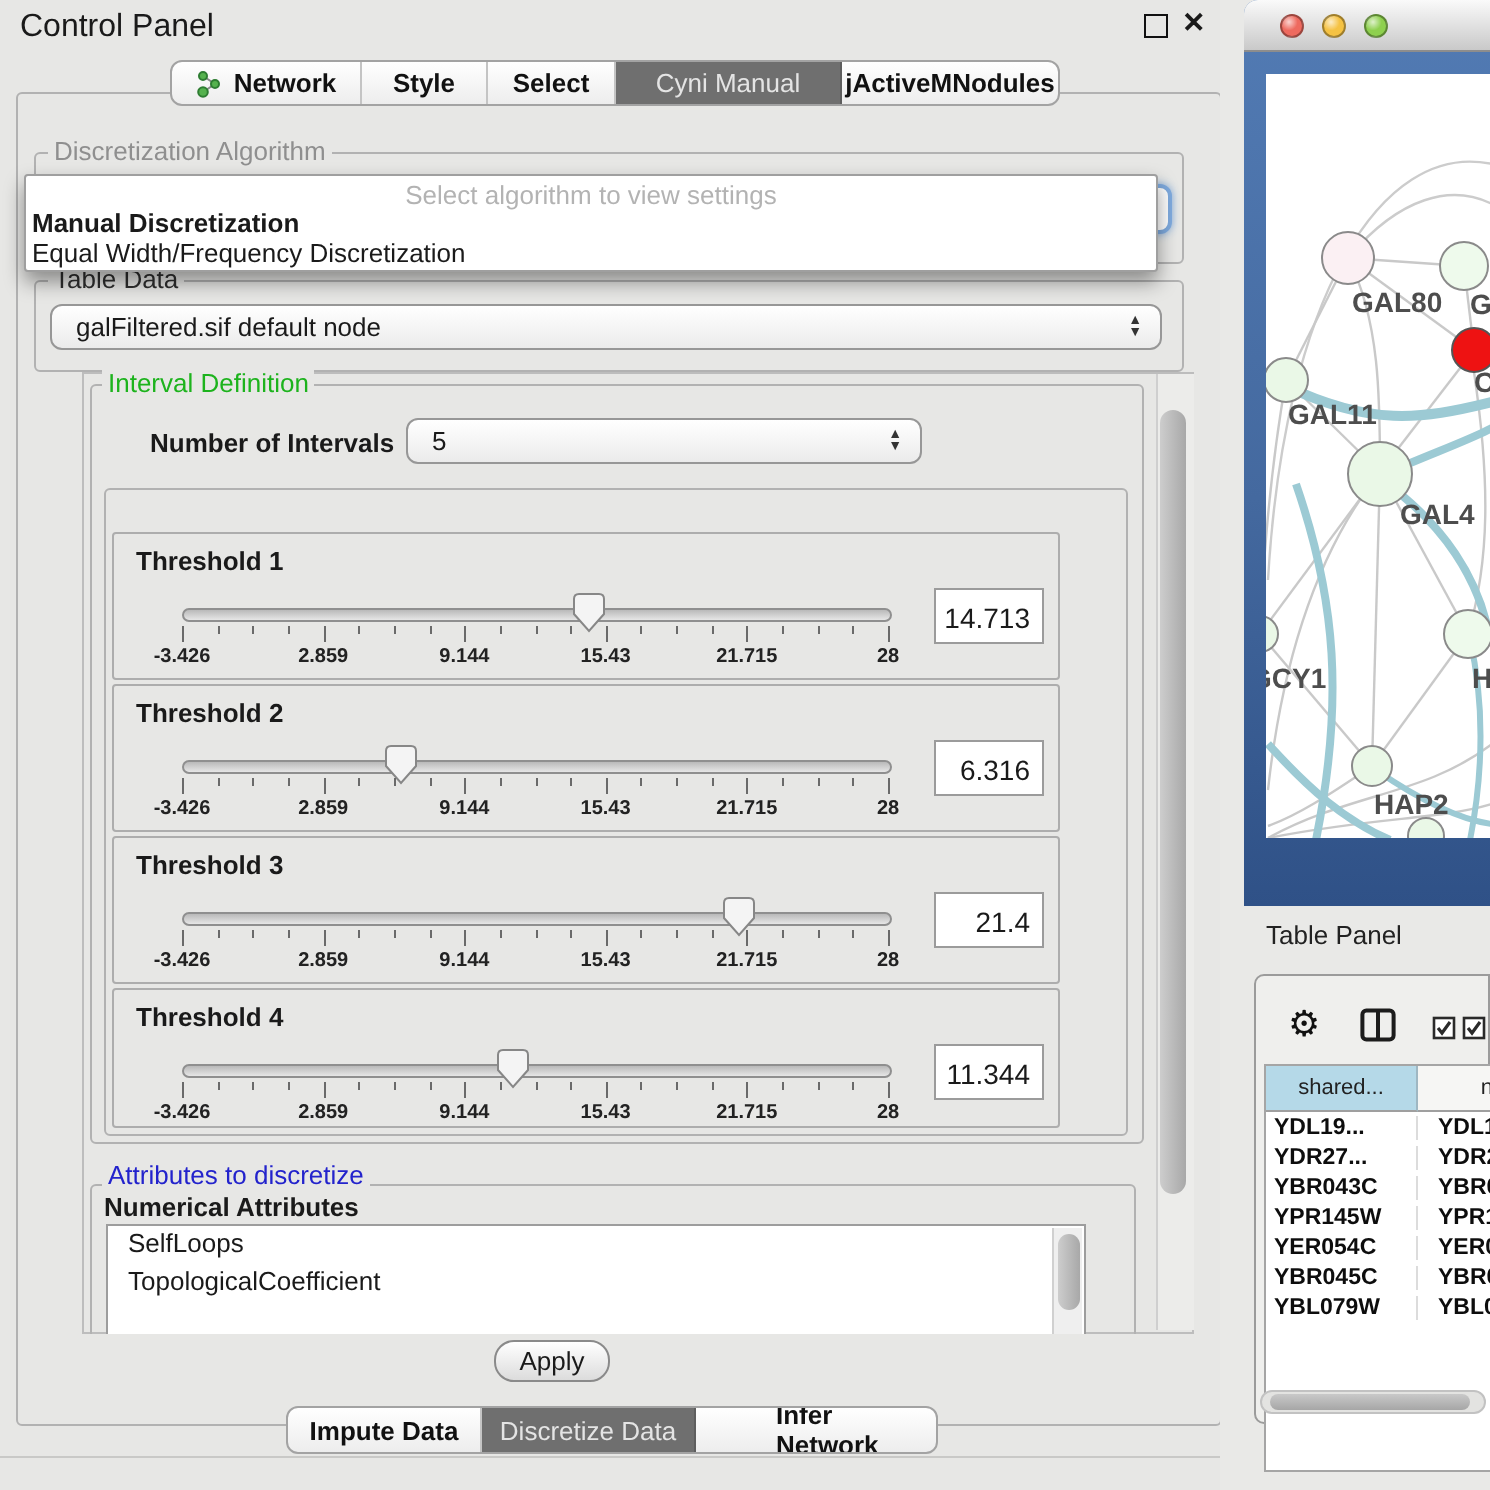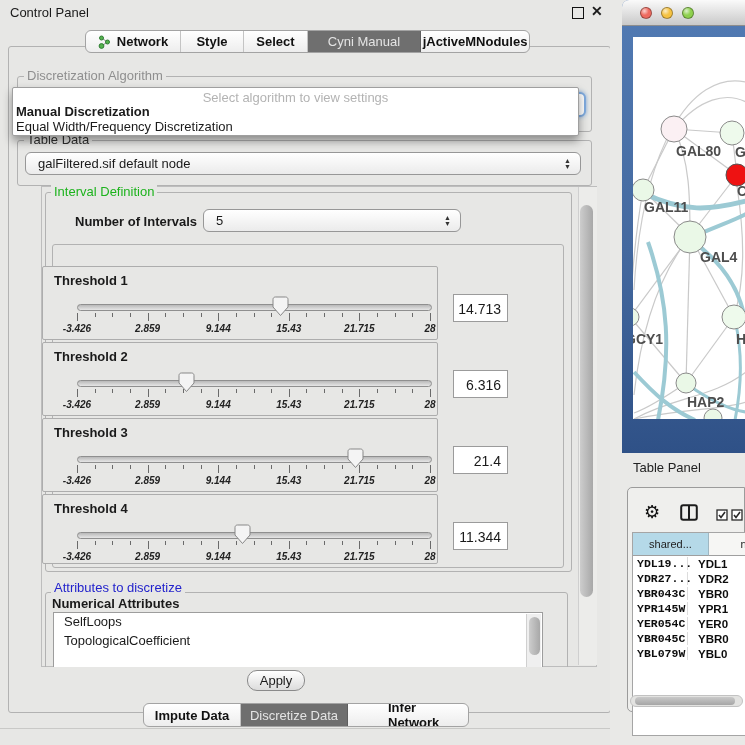--- a/index.html
+++ b/index.html
@@ -21,30 +21,30 @@
   .tab{font-size:13px;font-weight:bold;display:flex;align-items:center;justify-content:center;
        border-right:1px solid #c4c4c4;box-sizing:border-box;color:#111;}
   .tab:last-child{border-right:none;}
   .tab.sel{background:#6f6f6f;color:#e4e4e4;border-color:#5e5e5e;font-weight:normal;}
   
   .popup{position:absolute;background:#ffffff;border:1px solid #9f9f9f;border-radius:2px;
          box-shadow:0 5px 10px rgba(0,0,0,.4);z-index:50;}
   .popup .hint{position:absolute;top:2px;left:0;right:0;text-align:center;font-size:13px;color:#b3b3b3;}
   .popup .opt{position:absolute;left:3px;font-size:13px;white-space:nowrap;}
   
-  .tpanel{position:absolute;left:42px;width:396px;border:1px solid #adadad;border-radius:2px;
+  .tpanel{position:absolute;left:56px;width:474px;border:1px solid #adadad;border-radius:2px;
           background:#e7e7e5;box-sizing:border-box;}
   .tlabel{position:absolute;left:11px;top:6px;font-size:13px;font-weight:bold;}
   .track{position:absolute;left:34px;top:37px;width:353px;height:5px;border:1px solid #8f8f8f;
          border-radius:4px;background:linear-gradient(#b9b9b9,#e6e6e6);}
   .thumb{position:absolute;top:29px;width:17px;height:21px;}
   .ticks{position:absolute;left:34px;top:46px;width:353px;height:9px;}
   .tick{position:absolute;top:0;width:1px;height:4px;background:#6a6a6a;}
   .tick.major{height:8px;}
-  .ticklabels{position:absolute;left:0;top:56px;width:100%;height:12px;font-style:italic;}
+  .ticklabels{position:absolute;left:0;top:56px;width:100%;height:12px;}
   .ticklabels span{position:absolute;transform:translateX(-50%);font-size:10px;font-weight:bold;color:#222;white-space:nowrap;}
   .vbox{position:absolute;left:410px;top:27px;width:55px;height:28px;background:#fff;border:1px solid #9b9b9b;
         font-size:14px;text-align:right;line-height:28px;padding-right:6px;box-sizing:border-box;}
   
   .listbox{position:absolute;background:#fff;border:1px solid #9d9d9d;overflow:hidden;font-size:13px;}
   .listbox .li{padding:2px 0 2px 10px;line-height:14.5px;white-space:nowrap;}
   
   .macwin{position:absolute;left:622px;top:0;width:123px;height:453px;border-radius:7px 0 0 0;
           background:linear-gradient(#527bb4,#44699f 55%,#2f5187);font-weight:bold;}
   .mactitle{position:absolute;left:0;top:0;width:123px;height:26px;border-radius:7px 0 0 0;
@@ -57,35 +57,35 @@
           border:1px solid #9b9b9b;border-radius:5px 0 0 5px;box-sizing:border-box;}
   #tbl{position:absolute;left:4px;top:44px;width:114px;height:204px;background:#fff;border:1px solid #a5a5a5;
        border-right:none;box-sizing:border-box;overflow:hidden;}
   #tbl-head{display:flex;}
   .th{height:23px;font-size:11px;display:flex;align-items:center;justify-content:center;flex:none;width:76px;
       border-right:1px solid #9fb7c2;border-bottom:1px solid #9f9f9f;background:#f6f6f4;box-sizing:border-box;color:#222;}
   .th.selcol{background:#b5d9e8;}
   #tbl-body{height:105px;overflow:hidden;}
   .tr{display:flex;height:15px;align-items:center;}
   .td{font-size:11.5px;font-weight:bold;color:#0d0d0d;white-space:nowrap;}
-  .td0{width:55px;flex:none;padding-left:4px;border-right:1px solid #dcdcdc;box-sizing:border-box;font-family:Liberation Mono, monospace;}
+  .td0{width:76px;flex:none;padding-left:4px;border-right:1px solid #dcdcdc;box-sizing:border-box;}
   .td1{padding-left:10px;}
   .hscroll{position:absolute;left:2px;top:207px;width:113px;height:12px;background:#e3e3e1;border:1px solid #c2c2c2;
            border-radius:6px;box-sizing:border-box;}
   .hthumb{position:absolute;left:4px;top:1px;width:100px;height:8px;border-radius:4px;
           background:linear-gradient(#c9c9c9,#a6a6a6);}
   .vscroll-thumb{position:absolute;border-radius:7px;background:linear-gradient(90deg,#cdcdcd,#a8a8a8);}
   .iconbtn{position:absolute;cursor:default;}
 </style>
 </head>
 <body>
 
 <div id="app">
 
-  <div class="abs" style="left:10px;top:5px;font-size:13px;">Control Panel</div>
+  <div class="abs" style="left:10px;top:5px;font-size:16px;">Control Panel</div>
   <div class="abs iconbtn" style="left:572px;top:7px;width:10px;height:10px;border:1.5px solid #111;"></div>
   <div class="abs iconbtn" style="left:591px;top:3px;font-size:14px;font-weight:bold;">✕</div>
 
   <div class="gbox" style="left:8px;top:46px;width:601px;height:665px;"></div>
 
   <div class="tabbar" style="left:85px;top:30px;">
     <div class="tab" style="width:95px;">
       <span style="margin-right:6px;display:inline-flex;">
         <svg width="13" height="14" viewBox="0 0 13 14">
           <path d="M3.5 3 L9.5 7 L3.5 11" stroke="#8a8a8a" fill="none"></path>

